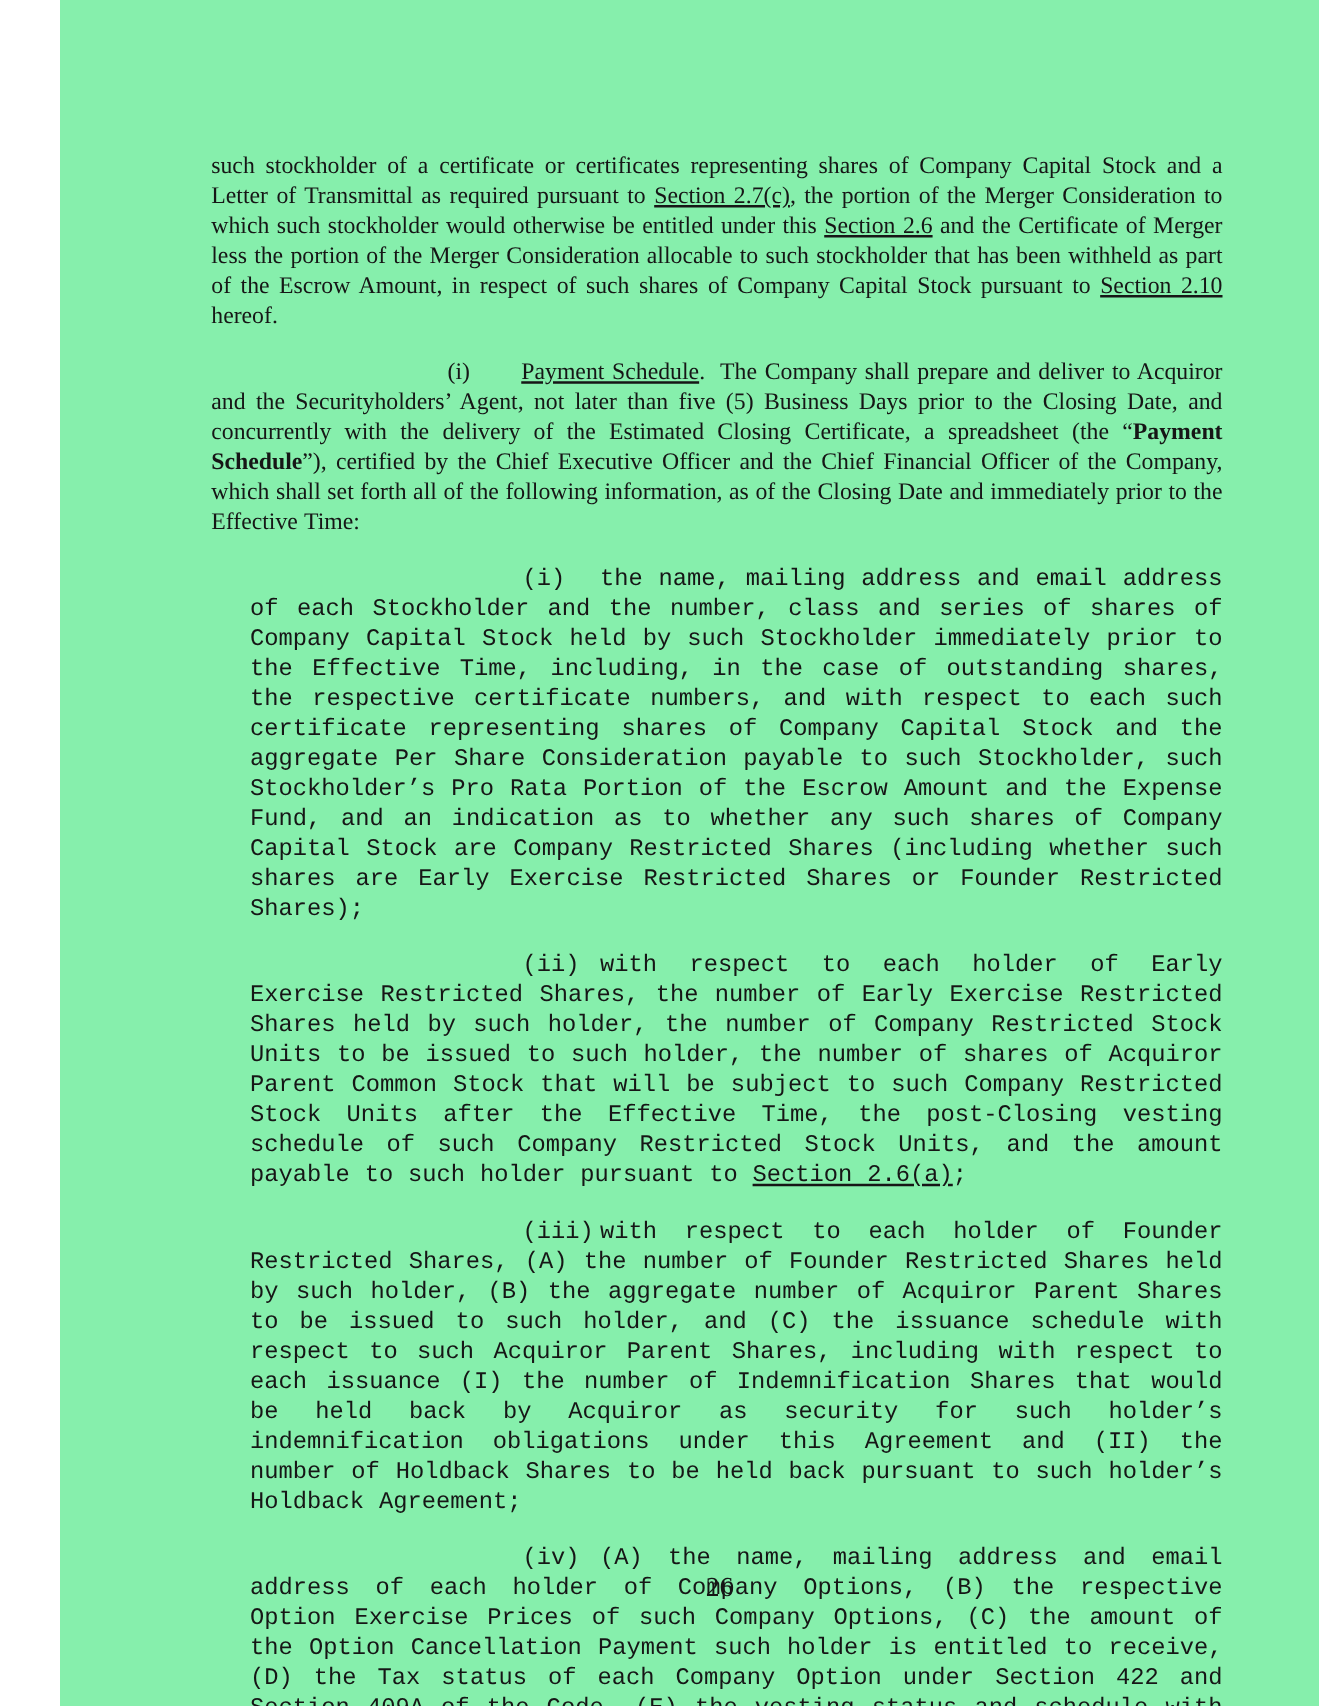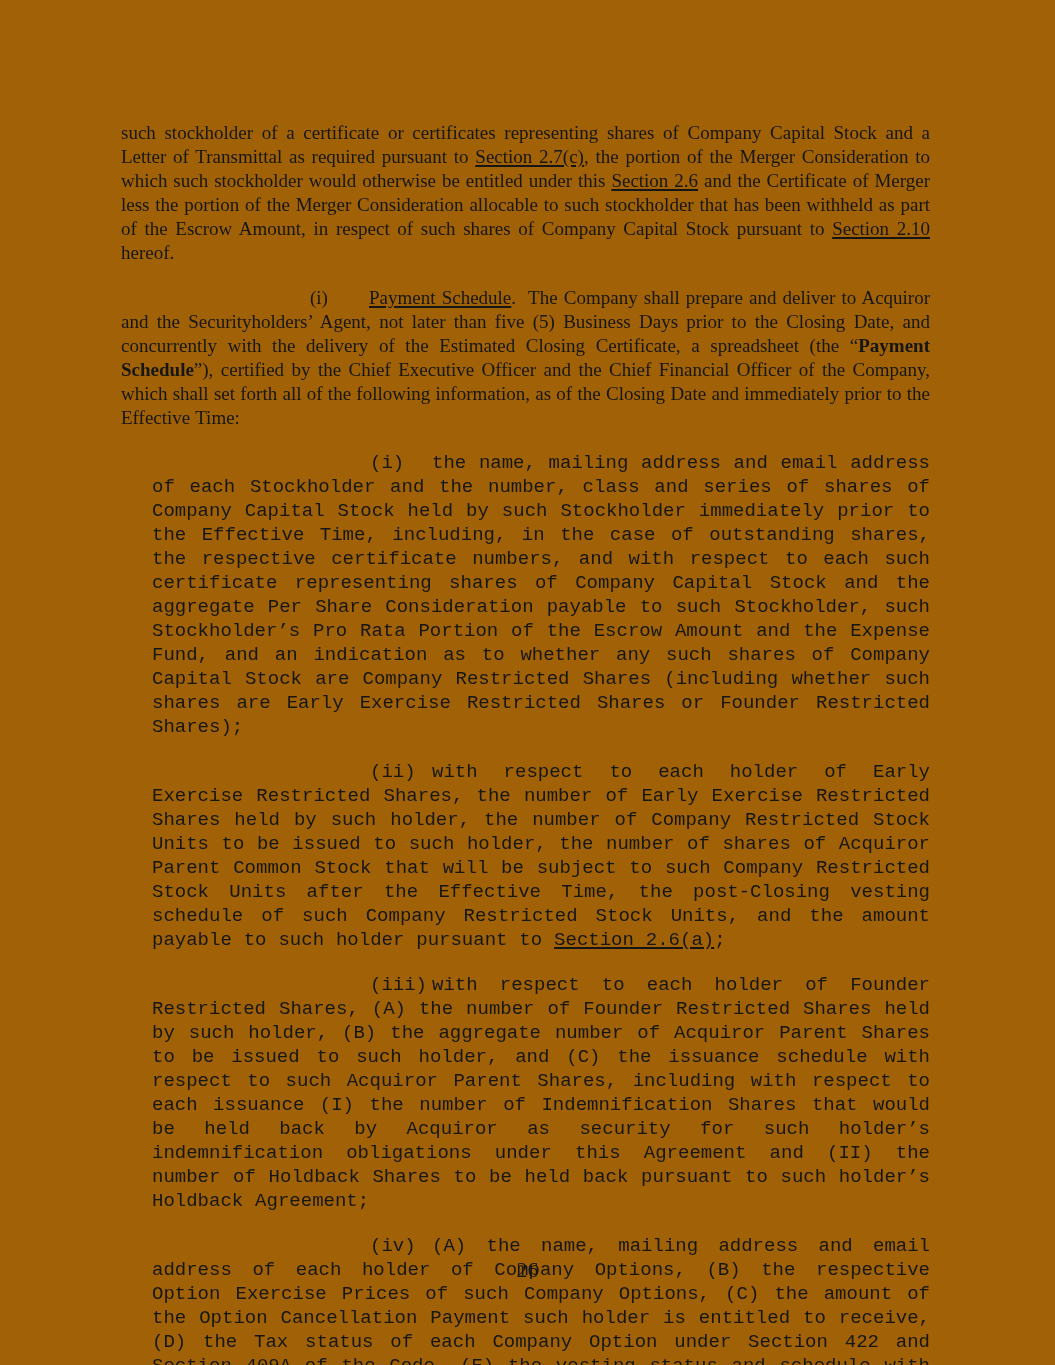--- a/index.html
+++ b/index.html
@@ -11,21 +11,22 @@
     width: 1055px;
     height: 1365px;
     position: relative;
     font-family: "Liberation Serif", "DejaVu Serif", serif;
     color: #161616;
     overflow: hidden;
   }
   .page {
     position: absolute;
     inset: 0;
-    background: #a16207;
+    background: #86efac;
+    margin-left: 48px;
   }
   .content {
     position: absolute;
     top: 121px;
     left: 121px;
     width: 809px;
   }
   p.para {
     margin: 0 0 21px 0;
     font-size: 19px;

